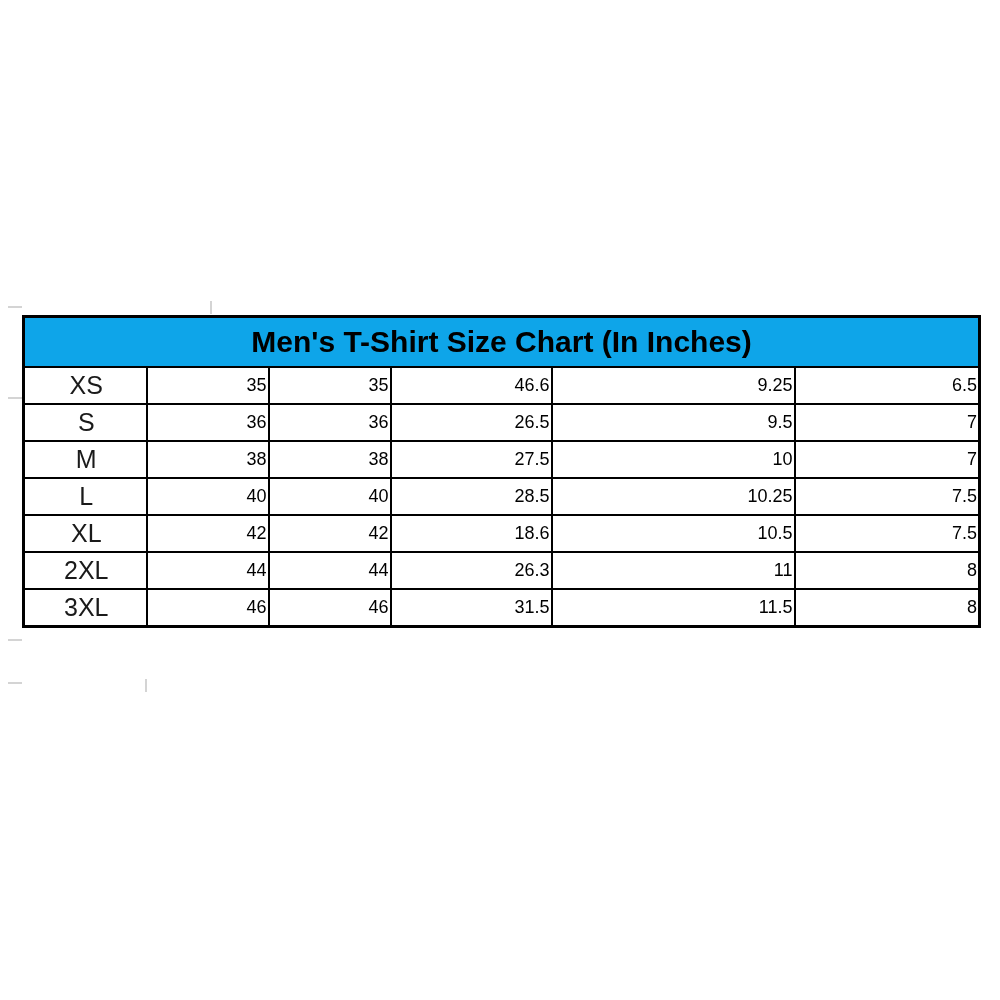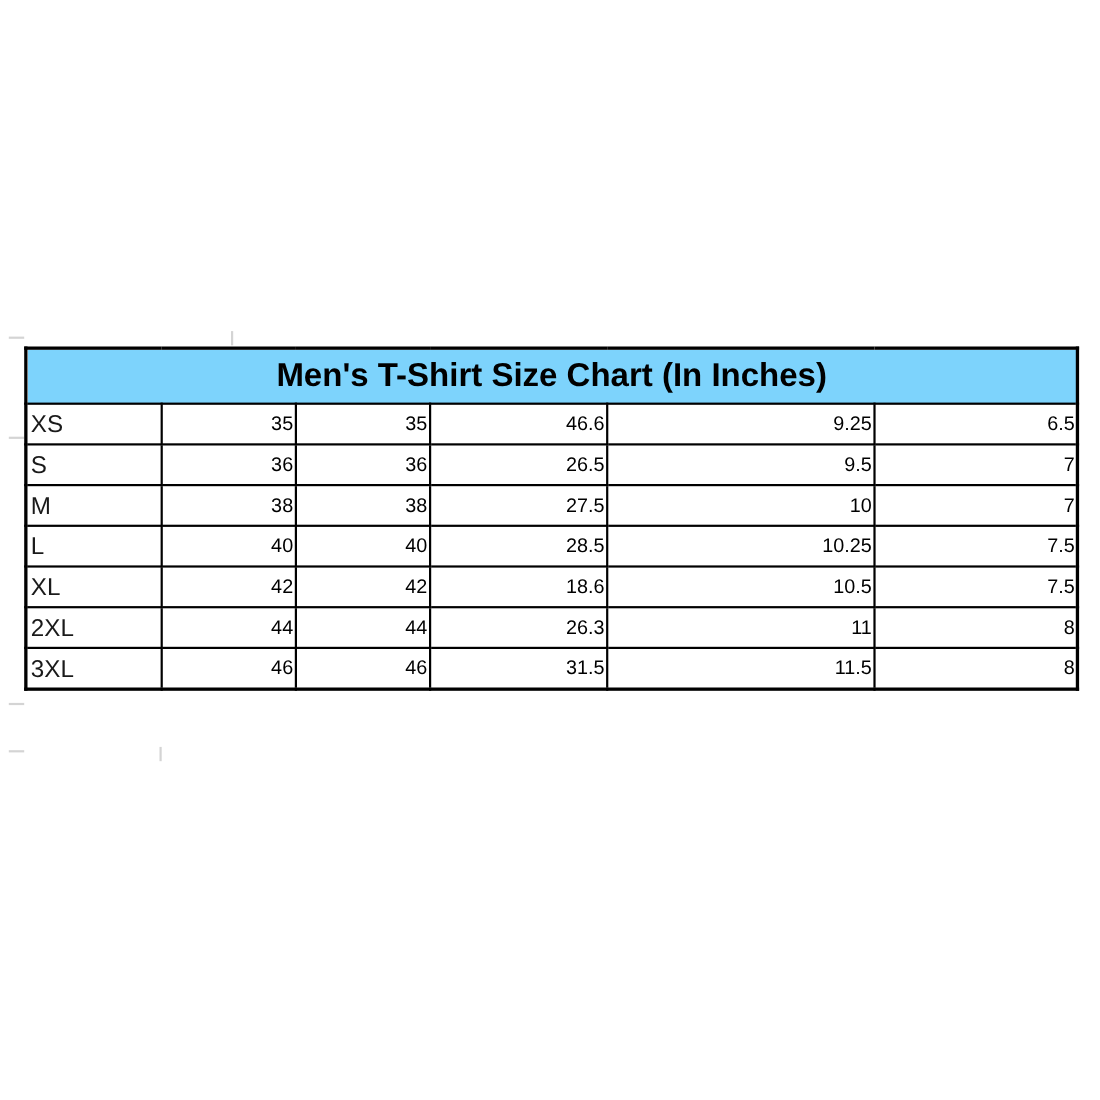--- a/index.html
+++ b/index.html
@@ -28,21 +28,21 @@
   }
   table.size-chart th,
   table.size-chart td {
     border: 2px solid #000000;
     color: #000000;
     overflow: hidden;
     white-space: nowrap;
     vertical-align: middle;
   }
   tr.title-row th {
-    background: #7dd3fc;
+    background: #0ea5e9;
     height: 46px;
     font-size: 30px;
     font-weight: bold;
     text-align: center;
     letter-spacing: 0px;
   }
   tr.header-row th {
     background: #FFFF00;
     height: 43px;
     font-size: 29px;
@@ -51,23 +51,23 @@
     padding: 0 0 0 8px;
   }
   tbody td {
     height: 33px;
     font-size: 18px;
     font-weight: 400;
     text-align: right;
     background: #ffffff;
   }
   tbody td.size-cell {
-    text-align: left;
+    text-align: center;
     padding-left: 3px;
-    font-size: 22px;
+    font-size: 25px;
     color: #1a1a1a;
   }
   
   .stub {
     position: absolute;
     background: #d4d4d4;
   }
   .stub.h { height: 2px; width: 14px; }
   .stub.v { width: 2px; height: 13px; }
 </style>

